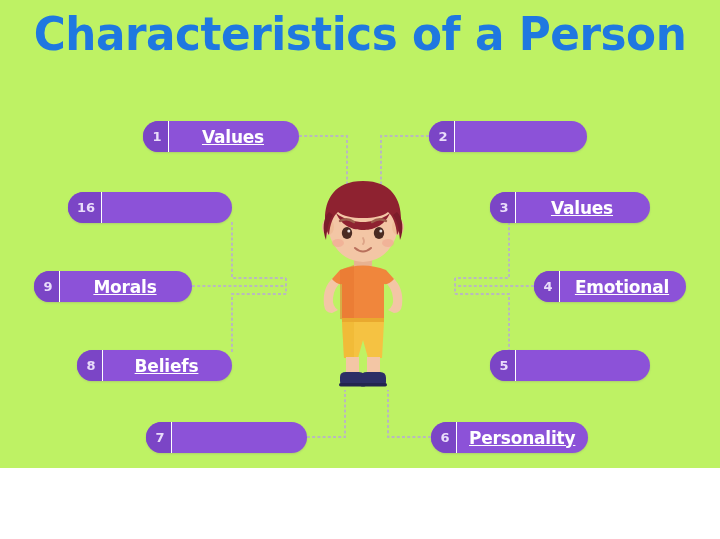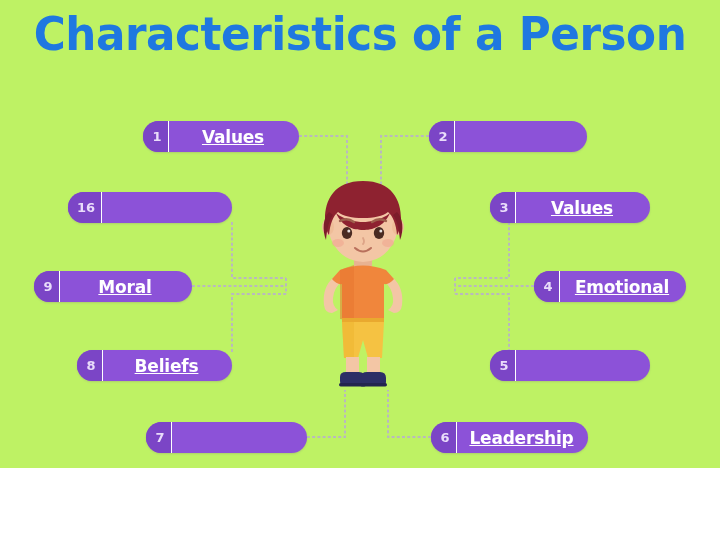--- a/index.html
+++ b/index.html
@@ -151,35 +151,35 @@
     <span class="num">4</span>
     <span class="lbl">Emotional</span>
   </div>
 
   <div class="pill" style="left:490px; top:350px; width:160px;">
     <span class="num">5</span>
   </div>
 
   <div class="pill" style="left:431px; top:422px; width:157px;">
     <span class="num">6</span>
-    <span class="lbl">Leadership</span>
+    <span class="lbl">Personality</span>
   </div>
 
   <div class="pill" style="left:146px; top:422px; width:161px;">
     <span class="num">7</span>
   </div>
 
   <div class="pill" style="left:77px; top:350px; width:155px;">
     <span class="num">8</span>
     <span class="lbl">Beliefs</span>
   </div>
 
   <div class="pill" style="left:34px; top:271px; width:158px;">
     <span class="num">9</span>
-    <span class="lbl">Moral</span>
+    <span class="lbl">Morals</span>
   </div>
 
   <div class="pill" style="left:68px; top:192px; width:164px;">
     <span class="num">16</span>
   </div>
 
   <svg id="character" viewBox="0 0 126 222" width="126" height="222">
 
     <rect x="54" y="78" width="18" height="22" rx="7" fill="#e8b291"></rect>
 

